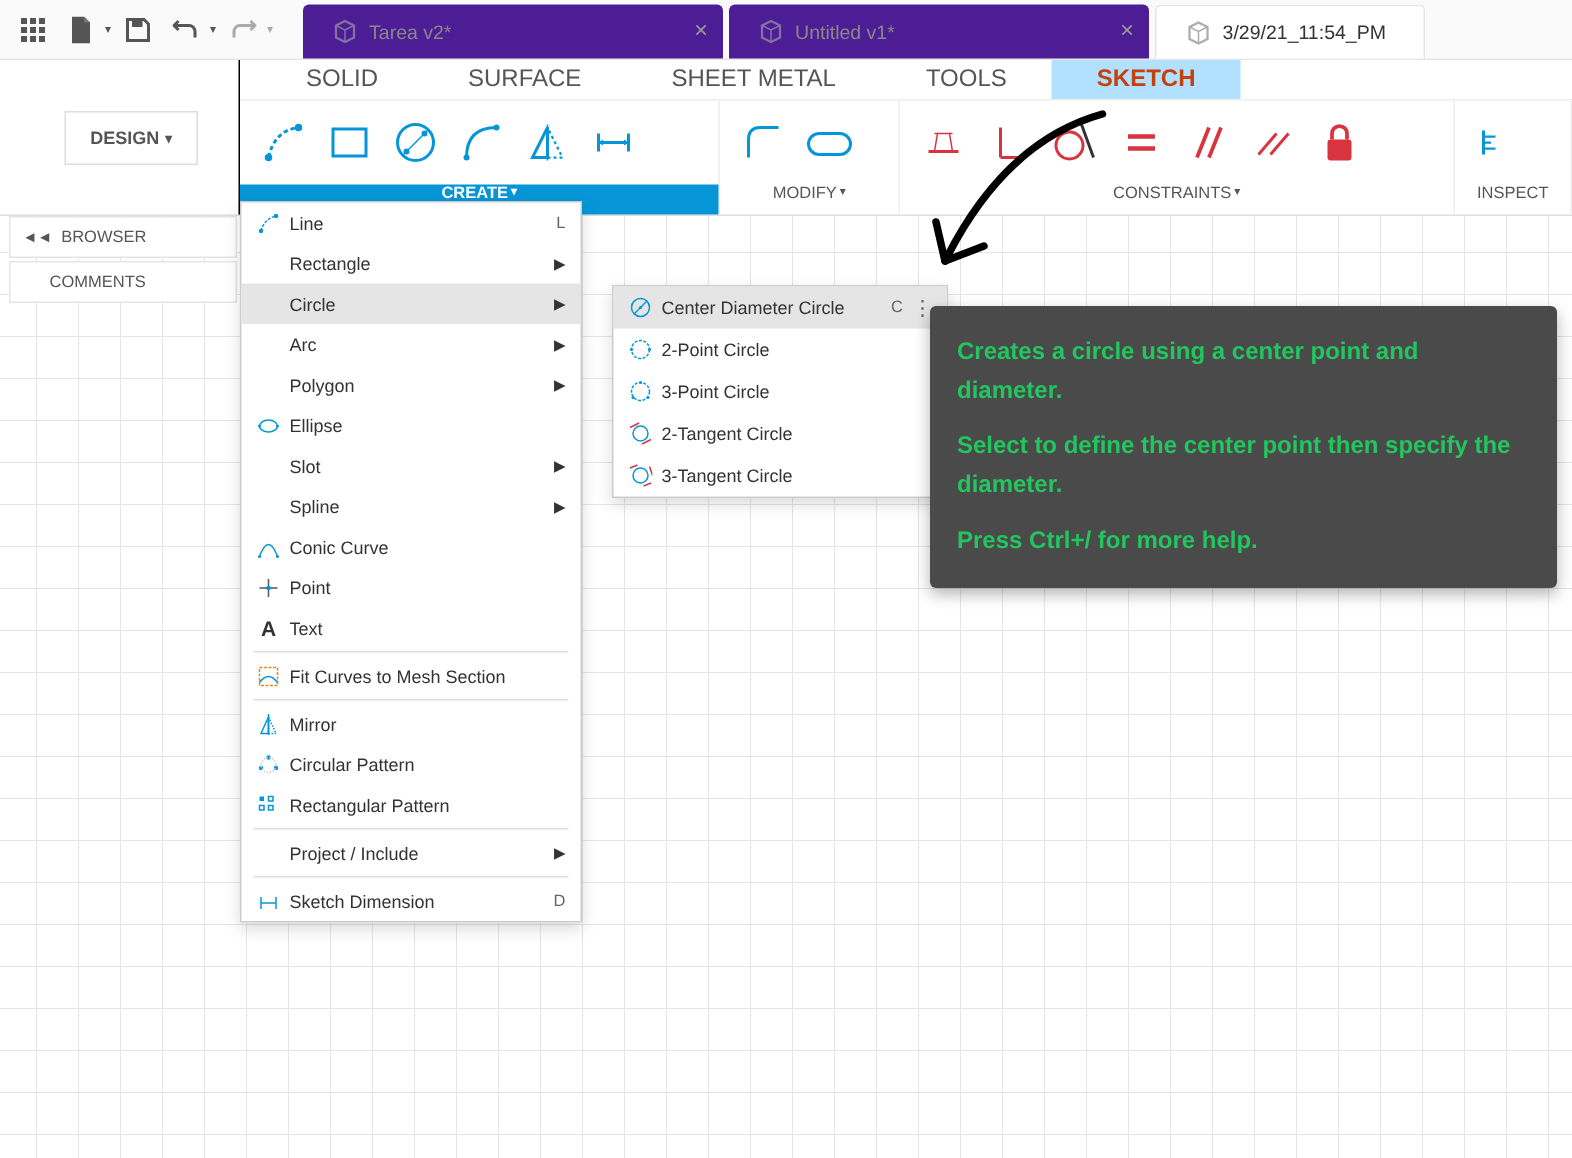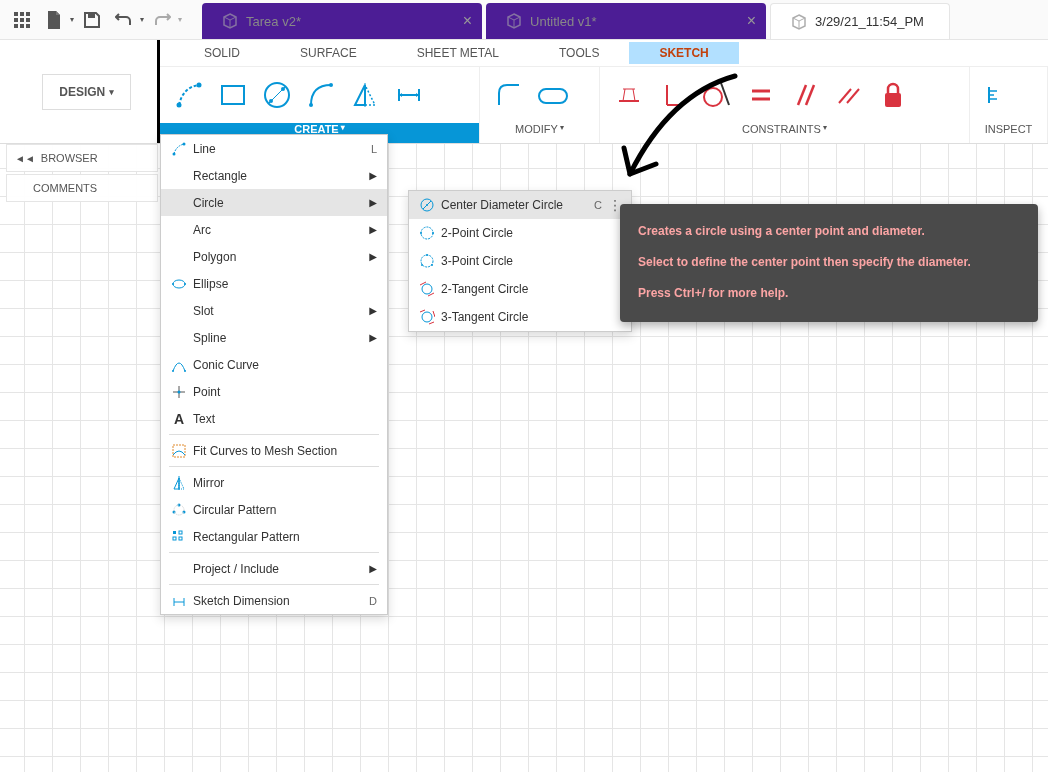--- a/index.html
+++ b/index.html
@@ -82,21 +82,21 @@
     .ribbon-area {
       height: 104px;
       display: flex;
       border-bottom: 1px solid #ddd;
     }
     .workspace-picker {
       width: 160px;
       display: flex;
       align-items: center;
       justify-content: center;
-      border-right: 3px solid #000000;
+      border-right: 1px solid #000000;
       padding-left: 16px;
     }
     .workspace-btn {
       border: 1px solid #ddd;
       padding: 10px 16px;
       font-size: 12px;
       font-weight: bold;
       color: #555;
       background: #fff;
       cursor: pointer;
@@ -111,21 +111,21 @@
     }
     .ribbon-tabs {
       height: 26px;
       display: flex;
       align-items: center;
       padding-left: 14px;
       gap: 0;
     }
     .ribbon-tab {
       padding: 4px 30px;
-      font-size: 12px;
+      font-size: 16px;
       color: #555;
       cursor: pointer;
     }
     .ribbon-tab.active {
       background: #b2e0ff;
       color: #c2410c;
       font-weight: 600;
     }
     .ribbon-groups {
       flex: 1;
@@ -274,22 +274,22 @@
       color: #666;
       letter-spacing: -1px;
     }
     
     .tooltip {
       position: absolute;
       top: 60px;
       left: 620px;
       width: 418px;
       background: #4a4a4a;
-      color: #fca5a5;
-      font-size: 12px;
+      color: #22c55e;
+      font-size: 16px;
       padding: 18px 18px;
       border-radius: 4px;
       line-height: 1.6;
       box-shadow: 0 4px 10px rgba(0,0,0,0.3);
       z-index: 12;
     }
     .tooltip p { margin-bottom: 12px; }
     .tooltip p:last-child { margin-bottom: 0; }
     .tooltip strong { font-weight: bold; }
     

